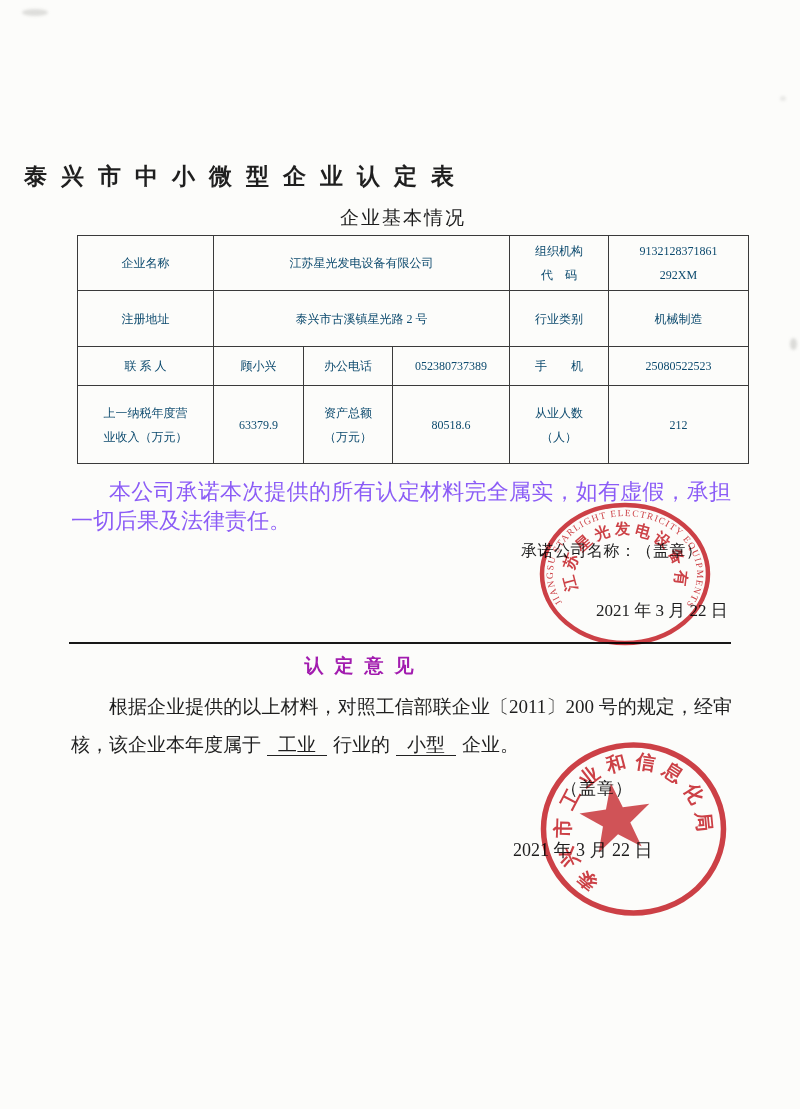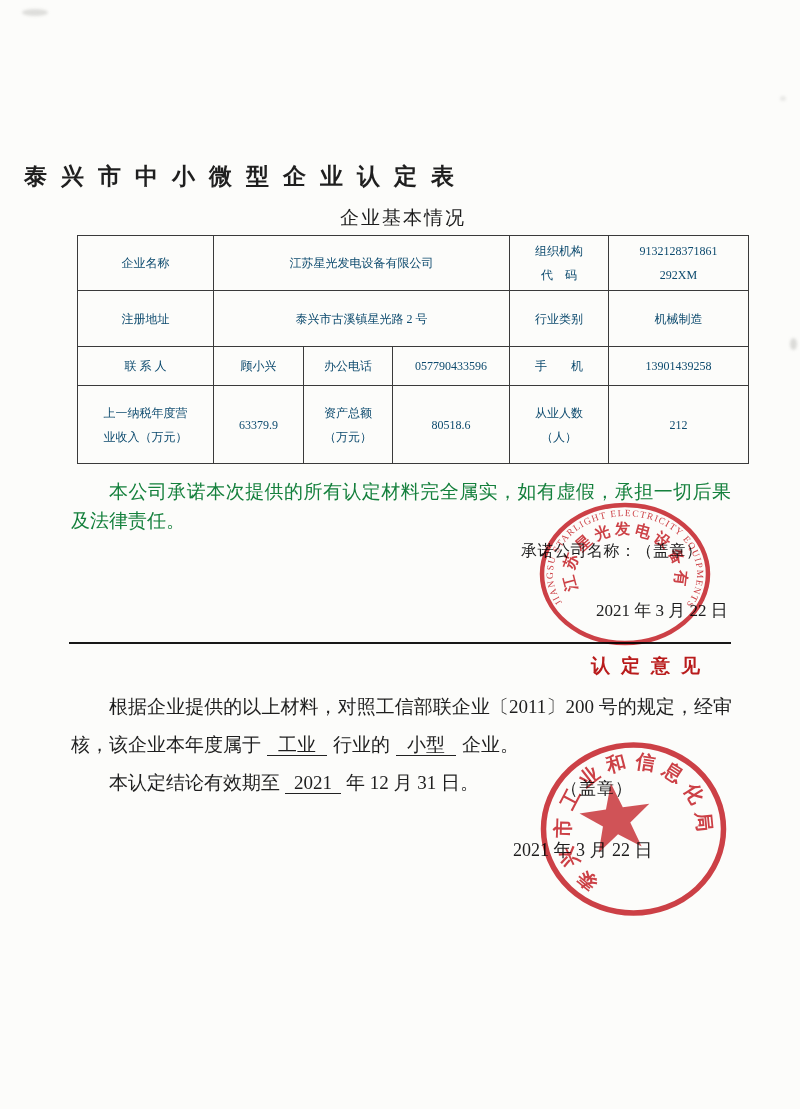--- a/index.html
+++ b/index.html
@@ -34,37 +34,37 @@
   table.info td{
     border:1.6px solid #3a3a3a;
     text-align:center;vertical-align:middle;
     padding:1px 3px;line-height:24px;
   }
   .preline{white-space:pre-line;}
   tr.r0{height:55px;} tr.r1{height:56px;} tr.r2{height:39px;} tr.r3{height:78px;}
 
   .statement{
     position:absolute;left:71px;top:477px;width:660px;
-    font-size:19px;line-height:29px;text-indent:38px;color:#15803d;
+    font-size:22px;line-height:29px;text-indent:38px;color:#8b5cf6;
     text-align:justify;
   }
   .promise-line{
     position:absolute;left:521px;top:541px;
     font-size:16px;color:#1e1e1e;letter-spacing:.5px;
   }
   .date1{
     position:absolute;left:596px;top:599px;
     font-size:17px;color:#1e1e1e;
   }
   .divider{
     position:absolute;left:69px;top:642px;width:662px;height:2px;background:#171717;
   }
   .opinion-heading{
-    position:absolute;left:0;top:653px;width:711px;text-align:right;
-    font-size:19px;font-weight:bold;letter-spacing:11px;text-indent:18px;color:#b91c1c;
+    position:absolute;left:0;top:653px;width:711px;text-align:center;
+    font-size:19px;font-weight:bold;letter-spacing:11px;text-indent:18px;color:#a21caf;
   }
   .opinion-body{
     position:absolute;left:71px;top:688px;width:661px;
     font-size:19px;line-height:38px;color:#1e1e1e;text-align:justify;
   }
   .opinion-body .indent{text-indent:38px;}
   .u{
     border-bottom:1.6px solid #222;margin:16px 6px;padding:0 11px;
   }
   .u.year{margin:0 5px;padding:0 9px;}
@@ -116,23 +116,23 @@
     <tr class="r1">
       <td>注册地址</td>
       <td colspan="3">泰兴市古溪镇星光路 2 号</td>
       <td>行业类别</td>
       <td>机械制造</td>
     </tr>
     <tr class="r2">
       <td>联 系 人</td>
       <td>顾小兴</td>
       <td>办公电话</td>
-      <td>057790433596</td>
+      <td>052380737389</td>
       <td>手　　机</td>
-      <td>13901439258</td>
+      <td>25080522523</td>
     </tr>
     <tr class="r3">
       <td class="preline">上一纳税年度营
 业收入（万元）</td>
       <td>63379.9</td>
       <td class="preline">资产总额
 （万元）</td>
       <td>80518.6</td>
       <td class="preline">从业人数
 （人）</td>
@@ -145,21 +145,20 @@
 
   <div class="promise-line">承诺公司名称：（盖章）</div>
   <div class="date1">2021 年 3 月 22 日</div>
 
   <div class="divider"></div>
 
   <div class="opinion-heading">认定意见</div>
 
   <div class="opinion-body">
     <div class="indent"><span>根据企业提供的以上材料，对照工信部联企业〔2011〕200 号的规定，经审核，该企业本年度属于</span><span class="u">工业</span><span>行业的</span><span class="u">小型</span><span>企业。</span></div>
-    <div class="indent"><span>本认定结论有效期至</span><span class="u year">2021</span><span>年 12 月 31 日。</span></div>
   </div>
 
   <div class="stamp2-label">（盖章）</div>
   <div class="date2">2021 年 3 月 22 日</div>
 
   <svg class="seal company" width="176" height="148" viewBox="0 0 176 148">
     <ellipse cx="88" cy="74" rx="83" ry="69" fill="none" stroke-width="4.5" stroke="#cb3137"></ellipse>
     <defs>
       <path id="seal1-en" d="M 29,107.3 A 72,58 0 1 1 147,107.3" fill="none"></path>
       <path id="seal1-cn" d="M 41.8,90.9 A 51,40 0 1 1 134.2,90.9" fill="none"></path>

